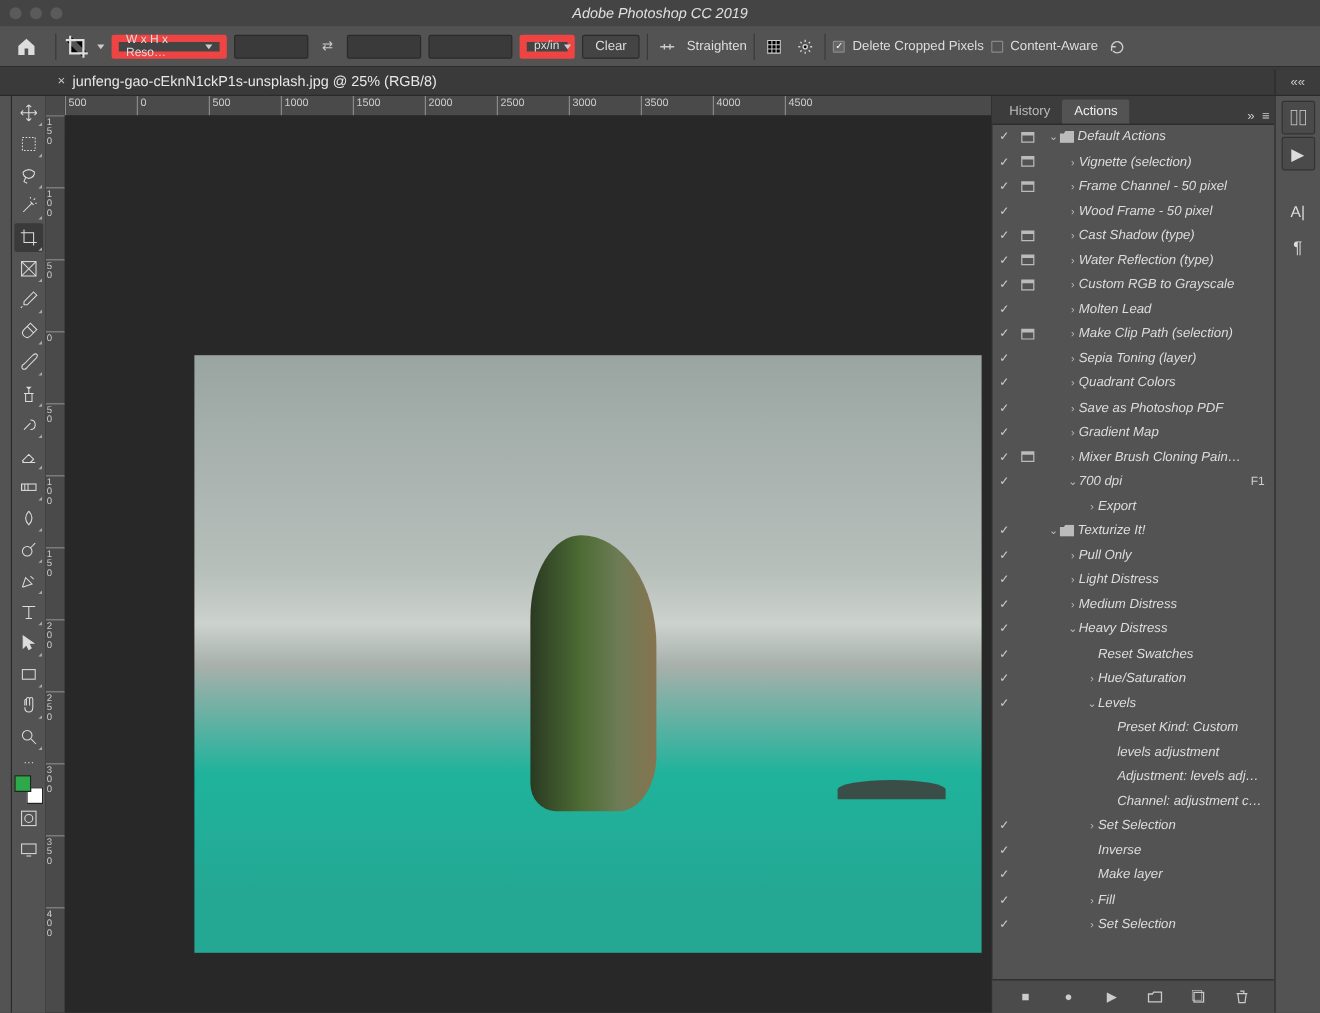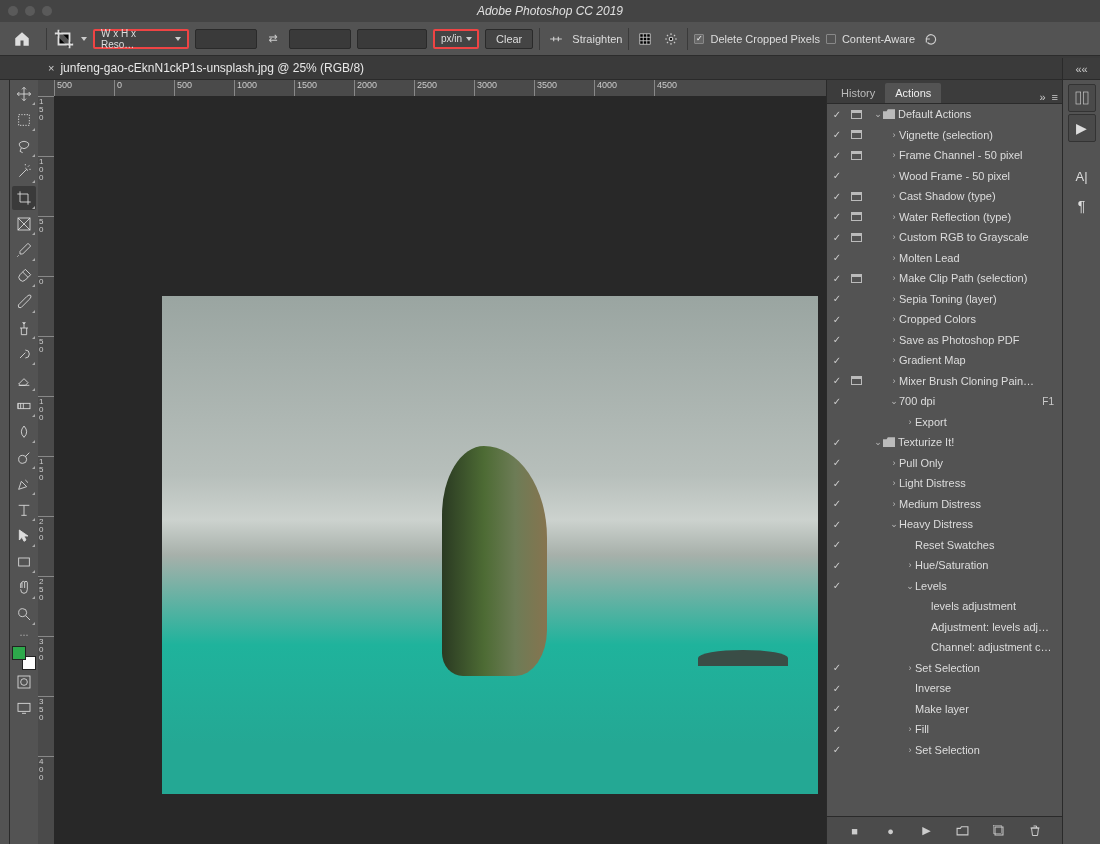--- a/index.html
+++ b/index.html
@@ -8,21 +8,21 @@
 
 .titlebar { height: 22px; background: #444; display: flex; align-items: center; padding: 0 8px; font-style: italic; }
 .traffic-lights { display: flex; gap: 7px; }
 .traffic-light { width: 10px; height: 10px; border-radius: 50%; background: #5a5a5a; }
 .app-title { position: absolute; left: 0; right: 0; text-align: center; color: #e0e0e0; font-size: 12px; pointer-events: none; }
 
 
 .optionsbar { height: 34px; background: #535353; display: flex; align-items: center; padding: 0 4px; gap: 6px; border-bottom: 1px solid #2c2c2c; }
 .home-btn { width: 36px; height: 28px; background: #535353; display: flex; align-items: center; justify-content: center; }
 .tool-icon-small { width: 22px; height: 22px; display: flex; align-items: center; justify-content: center; color: #ddd; }
-.dropdown { height: 20px; background: #444; border: 2px solid #ef4444; color: #ddd; display: flex; align-items: center; padding: 0 6px; font-size: 10px; border-radius: 2px; gap: 4px; }
+.dropdown { height: 20px; background: #444; border: 6px solid #ef4444; color: #ddd; display: flex; align-items: center; padding: 0 6px; font-size: 10px; border-radius: 2px; gap: 4px; }
 .chev-down { display: inline-block; width: 0; height: 0; border-left: 3px solid transparent; border-right: 3px solid transparent; border-top: 4px solid #ccc; }
 .num-input { width: 62px; height: 20px; background: #3a3a3a; border: 1px solid #2a2a2a; border-radius: 2px; }
 .num-input.wide { width: 70px; }
 .swap-icon { width: 20px; text-align: center; color: #ccc; }
 .clear-btn { height: 20px; padding: 0 10px; background: #444; border: 1px solid #2a2a2a; border-radius: 2px; color: #ddd; font-size: 11px; display: flex; align-items: center; }
 .opt-icon { width: 20px; height: 20px; color: #ccc; display: flex; align-items: center; justify-content: center; }
 .opt-label { color: #ddd; font-size: 11px; }
 .checkbox { width: 10px; height: 10px; border: 1px solid #888; border-radius: 1px; display: inline-flex; align-items: center; justify-content: center; font-size: 8px; }
 .checkbox.checked { background: #666; }
 .checkbox.checked::after { content: '✓'; color: #fff; font-size: 8px; line-height: 1; }
@@ -68,21 +68,21 @@
 .panel-tab { padding: 4px 10px; color: #bbb; font-size: 11px; border-radius: 2px 2px 0 0; }
 .panel-tab.active { background: #535353; color: #eee; margin-top: 20px; }
 .panel-tab-icons { margin-left: auto; display: flex; gap: 6px; color: #ccc; font-size: 11px; }
 .actions-list { flex: 1; overflow-y: auto; overflow-x: hidden; }
 .action-row { height: 20.5px; display: flex; align-items: center; font-size: 11px; color: #ddd; padding-right: 4px; }
 .col-check { width: 20px; display: flex; justify-content: center; color: #ccc; font-size: 10px; }
 .col-dialog { width: 18px; height: 14px; display: flex; justify-content: center; align-items: center; }
 .dialog-on { width: 11px; height: 9px; border: 1px solid #bbb; border-top-width: 3px; }
 .disclosure { width: 10px; display: inline-block; text-align: center; color: #bbb; font-size: 9px; }
 .folder-icon { width: 12px; height: 10px; display: inline-block; background: #bbb; clip-path: polygon(0 100%, 0 20%, 30% 20%, 40% 0, 100% 0, 100% 100%); margin-right: 3px; vertical-align: middle; }
-.row-label { white-space: nowrap; overflow: hidden; text-overflow: ellipsis; flex: 1; }
+.row-label { white-space: nowrap; overflow: hidden; text-overflow: ellipsis; flex: 1; font-style: italic; }
 .row-shortcut { color: #ccc; font-size: 10px; padding-right: 4px; margin-left: 38px; }
 .actions-footer { height: 28px; background: #4b4b4b; display: flex; align-items: center; justify-content: center; gap: 22px; border-top: 1px solid #2a2a2a; }
 .af-btn { width: 14px; height: 14px; color: #ccc; display: flex; align-items: center; justify-content: center; }
 
 
 .far-right-dock { width: 38px; background: #535353; border-left: 1px solid #2a2a2a; display: flex; flex-direction: column; align-items: center; padding-top: 4px; gap: 2px; }
 .dock-btn { width: 28px; height: 28px; background: #4a4a4a; border: 1px solid #333; border-radius: 2px; display: flex; align-items: center; justify-content: center; color: #ddd; font-size: 14px; }
 .far-right-top { position:absolute; top:58px; right:0; width:38px; height:22px; display:flex; align-items:center; justify-content:center; color:#ccc; background:#3c3c3c; border-bottom:1px solid #2a2a2a; border-left:1px solid #2a2a2a;}
 
 
@@ -547,21 +547,21 @@
           <div class="col-dialog"></div>
           <span style="width:24px"></span>
           <span class="disclosure">›</span> 
           <span class="row-label">Sepia Toning (layer)</span>
         </div>
         <div class="action-row">
           <div class="col-check">✓</div>
           <div class="col-dialog"></div>
           <span style="width:24px"></span>
           <span class="disclosure">›</span> 
-          <span class="row-label">Cropped Colors</span>
+          <span class="row-label">Quadrant Colors</span>
         </div>
         <div class="action-row">
           <div class="col-check">✓</div>
           <div class="col-dialog"></div>
           <span style="width:24px"></span>
           <span class="disclosure">›</span> 
           <span class="row-label">Save as Photoshop PDF</span>
         </div>
         <div class="action-row">
           <div class="col-check">✓</div>
@@ -643,20 +643,27 @@
           <span style="width:40px"></span>
           <span class="disclosure">›</span> 
           <span class="row-label">Hue/Saturation</span>
         </div>
         <div class="action-row">
           <div class="col-check">✓</div>
           <div class="col-dialog"></div>
           <span style="width:40px"></span>
           <span class="disclosure">⌄</span> 
           <span class="row-label">Levels</span>
+        </div>
+        <div class="action-row">
+          <div class="col-check"></div>
+          <div class="col-dialog"></div>
+          <span style="width:56px"></span>
+          <span class="disclosure"></span> 
+          <span class="row-label">Preset Kind: Custom</span>
         </div>
         <div class="action-row">
           <div class="col-check"></div>
           <div class="col-dialog"></div>
           <span style="width:56px"></span>
           <span class="disclosure"></span> 
           <span class="row-label">levels adjustment</span>
         </div>
         <div class="action-row">
           <div class="col-check"></div>

